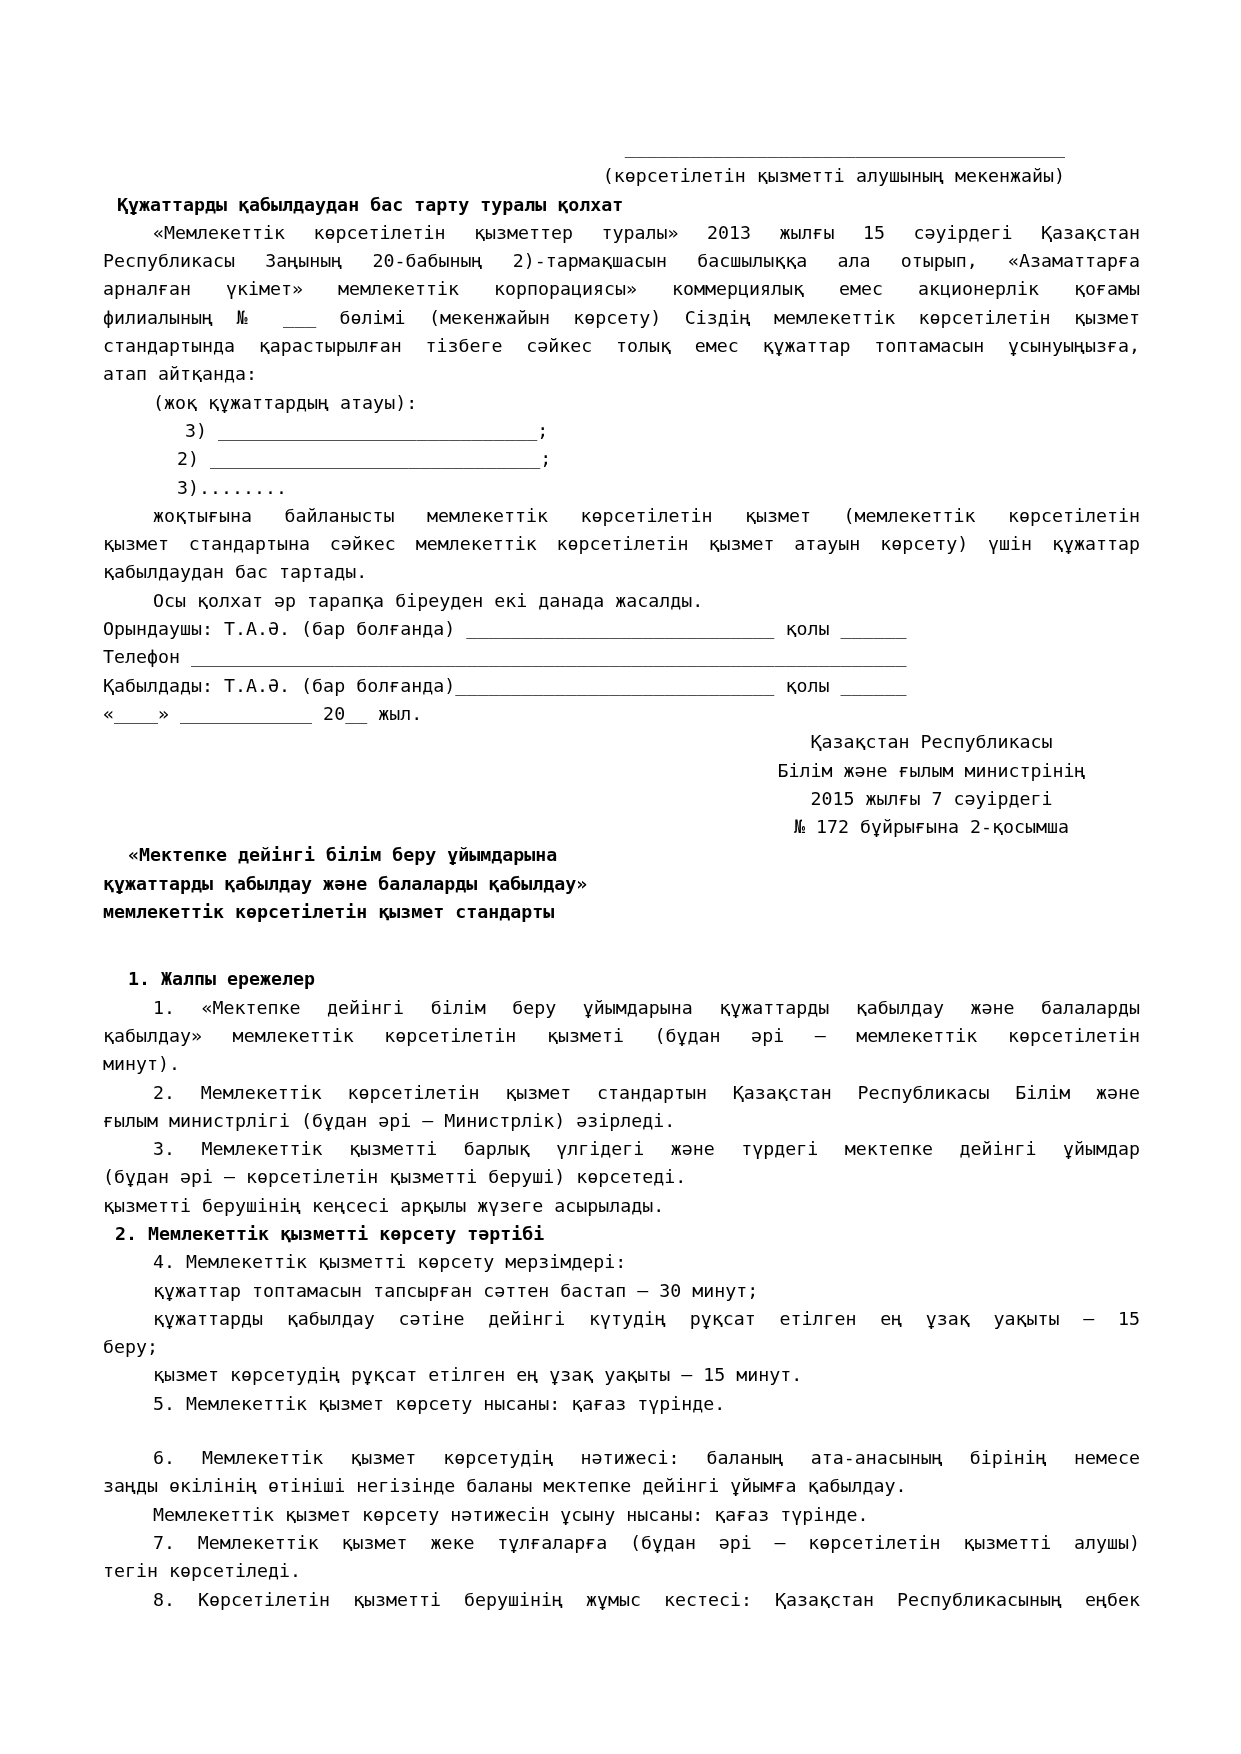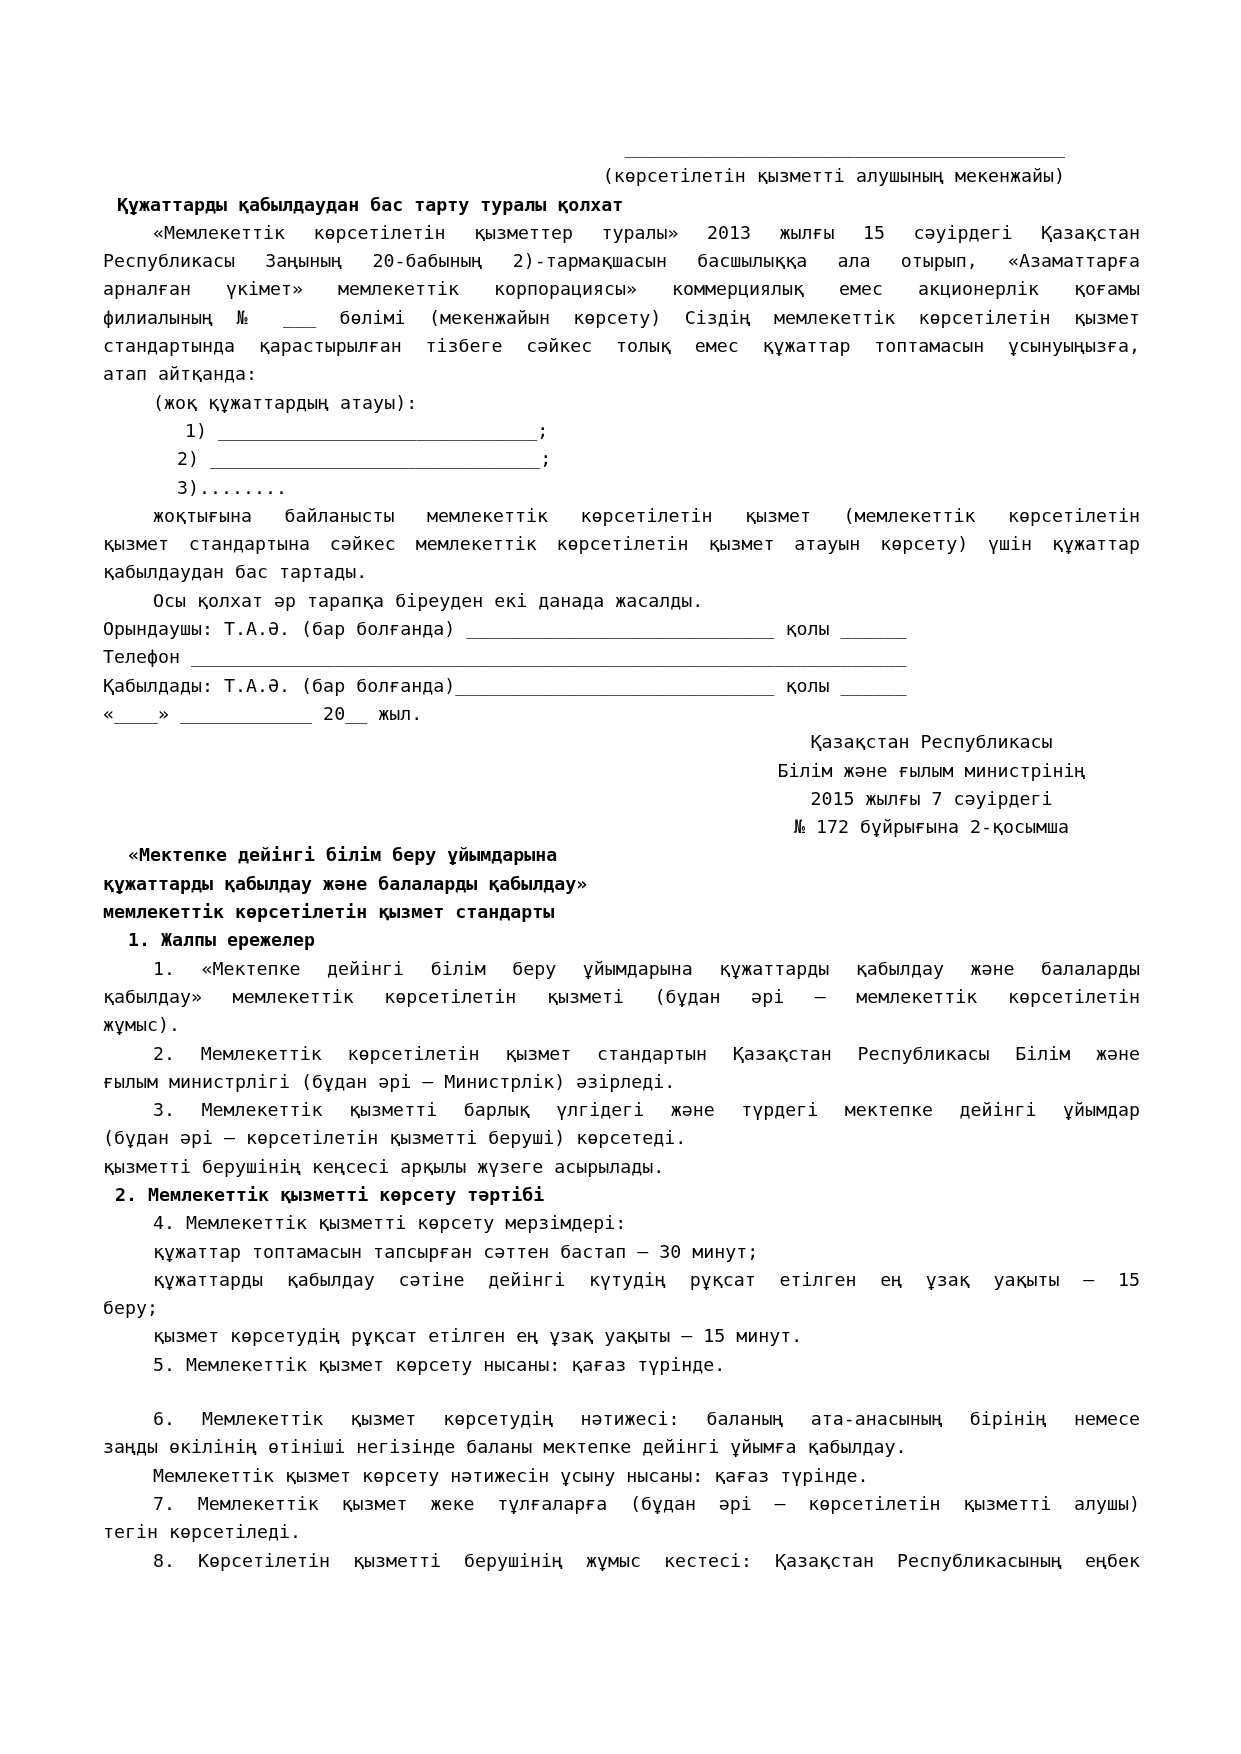--- a/index.html
+++ b/index.html
@@ -54,42 +54,42 @@
       <div class="line addr">________________________________________</div>
       <div class="line addr">(көрсетілетін қызметті алушының мекенжайы)</div>
       <div class="line left bold" style="padding-left: 14px;">Құжаттарды қабылдаудан бас тарту туралы қолхат</div>
       <div class="line just" style="padding-left: 50px;">«Мемлекеттік көрсетілетін қызметтер туралы» 2013 жылғы 15 сәуірдегі Қазақстан</div>
       <div class="line just">Республикасы Заңының 20-бабының 2)-тармақшасын басшылыққа ала отырып, «Азаматтарға</div>
       <div class="line just">арналған үкімет» мемлекеттік корпорациясы» коммерциялық емес акционерлік қоғамы</div>
       <div class="line just">филиалының № ___ бөлімі (мекенжайын көрсету) Сіздің мемлекеттік көрсетілетін қызмет</div>
       <div class="line just">стандартында қарастырылған тізбеге сәйкес толық емес құжаттар топтамасын ұсынуыңызға,</div>
       <div class="line left">атап айтқанда:</div>
       <div class="line left" style="padding-left: 50px;">(жоқ құжаттардың атауы):</div>
-      <div class="line left" style="padding-left: 82px;">1) _____________________________;</div>
+      <div class="line left" style="padding-left: 82px;">3) _____________________________;</div>
       <div class="line left" style="padding-left: 74px;">2) ______________________________;</div>
       <div class="line left" style="padding-left: 74px;">3)........</div>
       <div class="line just" style="padding-left: 50px;">жоқтығына байланысты мемлекеттік көрсетілетін қызмет (мемлекеттік көрсетілетін</div>
       <div class="line just">қызмет стандартына сәйкес мемлекеттік көрсетілетін қызмет атауын көрсету) үшін құжаттар</div>
       <div class="line left">қабылдаудан бас тартады.</div>
       <div class="line left" style="padding-left: 50px;">Осы қолхат әр тарапқа біреуден екі данада жасалды.</div>
       <div class="line left">Орындаушы: Т.А.Ә. (бар болғанда) ____________________________ қолы ______</div>
       <div class="line left">Телефон _________________________________________________________________</div>
       <div class="line left">Қабылдады: Т.А.Ә. (бар болғанда)_____________________________ қолы ______</div>
       <div class="line left">«____» ____________ 20__ жыл.</div>
       <div class="line kz">Қазақстан Республикасы</div>
       <div class="line kz">Білім және ғылым министрінің</div>
       <div class="line kz">2015 жылғы 7 сәуірдегі</div>
       <div class="line kz">№ 172 бұйрығына 2-қосымша</div>
       <div class="line left bold" style="padding-left: 25px;">«Мектепке дейінгі білім беру ұйымдарына</div>
       <div class="line left bold">құжаттарды қабылдау және балаларды қабылдау»</div>
       <div class="line left bold">мемлекеттік көрсетілетін қызмет стандарты</div>
-      <div class="line left bold" style="padding-left: 25px;">1. Жалпы ережелер</div>
+      <div class="line left bold" style="padding-left: 25px; margin-top: 39px;">1. Жалпы ережелер</div>
       <div class="line just" style="padding-left: 50px;">1. «Мектепке дейінгі білім беру ұйымдарына құжаттарды қабылдау және балаларды</div>
       <div class="line just">қабылдау» мемлекеттік көрсетілетін қызметі (бұдан әрі – мемлекеттік көрсетілетін</div>
-      <div class="line left">жұмыс).</div>
+      <div class="line left">минут).</div>
       <div class="line just" style="padding-left: 50px;">2. Мемлекеттік көрсетілетін қызмет стандартын Қазақстан Республикасы Білім және</div>
       <div class="line left">ғылым министрлігі (бұдан әрі – Министрлік) әзірледі.</div>
       <div class="line just" style="padding-left: 50px;">3. Мемлекеттік қызметті барлық үлгідегі және түрдегі мектепке дейінгі ұйымдар</div>
       <div class="line left">(бұдан әрі – көрсетілетін қызметті беруші) көрсетеді.</div>
       <div class="line left">қызметті берушінің кеңсесі арқылы жүзеге асырылады.</div>
       <div class="line left bold" style="padding-left: 12px;">2. Мемлекеттік қызметті көрсету тәртібі</div>
       <div class="line left" style="padding-left: 50px;">4. Мемлекеттік қызметті көрсету мерзімдері:</div>
       <div class="line left" style="padding-left: 50px;">құжаттар топтамасын тапсырған сәттен бастап – 30 минут;</div>
       <div class="line just" style="padding-left: 50px;">құжаттарды қабылдау сәтіне дейінгі күтудің рұқсат етілген ең ұзақ уақыты – 15</div>
       <div class="line left">беру;</div>

